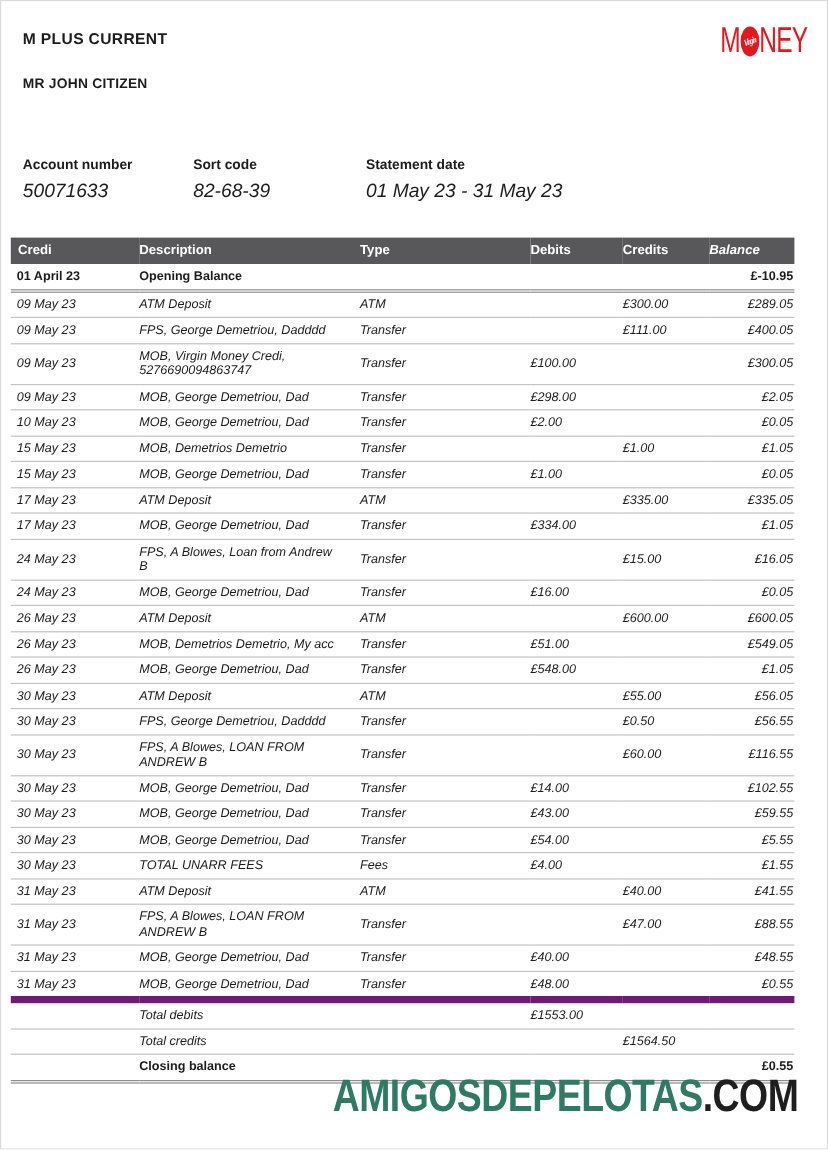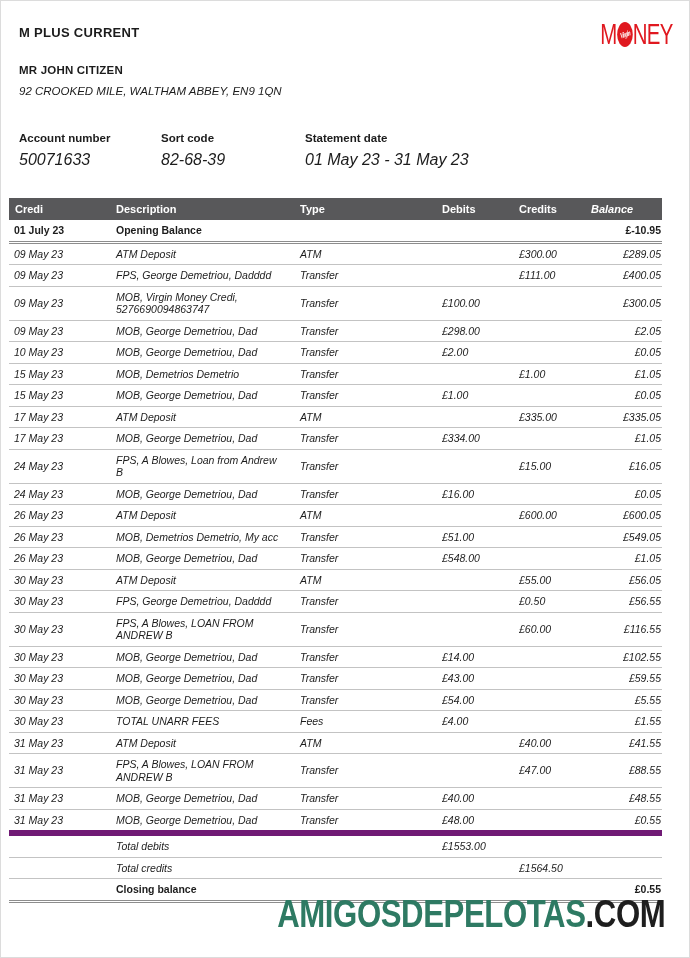--- a/index.html
+++ b/index.html
@@ -110,21 +110,20 @@
 
   <div class="vm-logo">
     <span class="vm-letters">M</span>
     <span class="vm-o">
       <span class="virgin-script">Virgin</span>
     </span>
     <span class="vm-letters">NEY</span>
   </div>
 
   <div class="customer-name">MR JOHN CITIZEN</div>
-  <div class="customer-address">92 CROOKED MILE, WALTHAM ABBEY, EN9 1QN</div>
 
   <div class="account-info">
     <div class="info-col acct">
       <div class="info-label">Account number</div>
       <div class="info-value">50071633</div>
     </div>
     <div class="info-col sort">
       <div class="info-label">Sort code</div>
       <div class="info-value">82-68-39</div>
     </div>
@@ -148,21 +147,21 @@
         <th class="h-date">Credi</th>
         <th>Description</th>
         <th>Type</th>
         <th>Debits</th>
         <th>Credits</th>
         <th class="h-balance">Balance</th>
       </tr>
     </thead>
     <tbody>
         <tr class="row-opening">
-          <td class="col-date">01 July 23</td>
+          <td class="col-date">01 April 23</td>
           <td class="col-description">Opening Balance</td>
           <td class="col-type"></td>
           <td class="col-debits"></td>
           <td class="col-credits"></td>
           <td class="col-balance">£-10.95</td>
         </tr>
         <tr>
           <td class="col-date">09 May 23</td>
           <td class="col-description">ATM Deposit</td>
           <td class="col-type">ATM</td>

